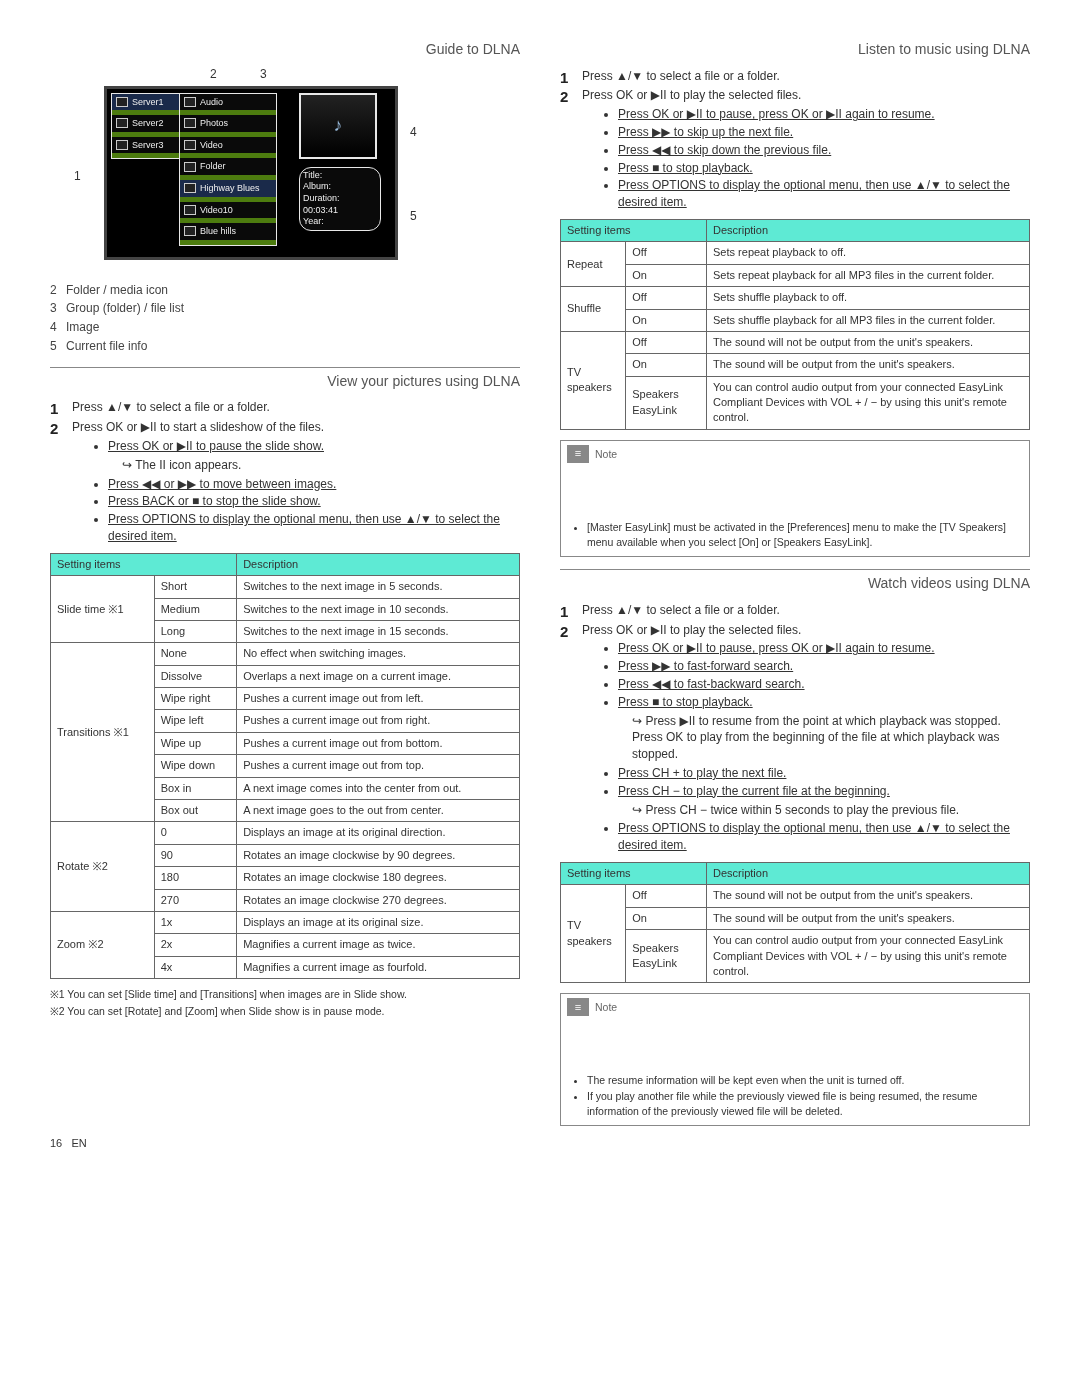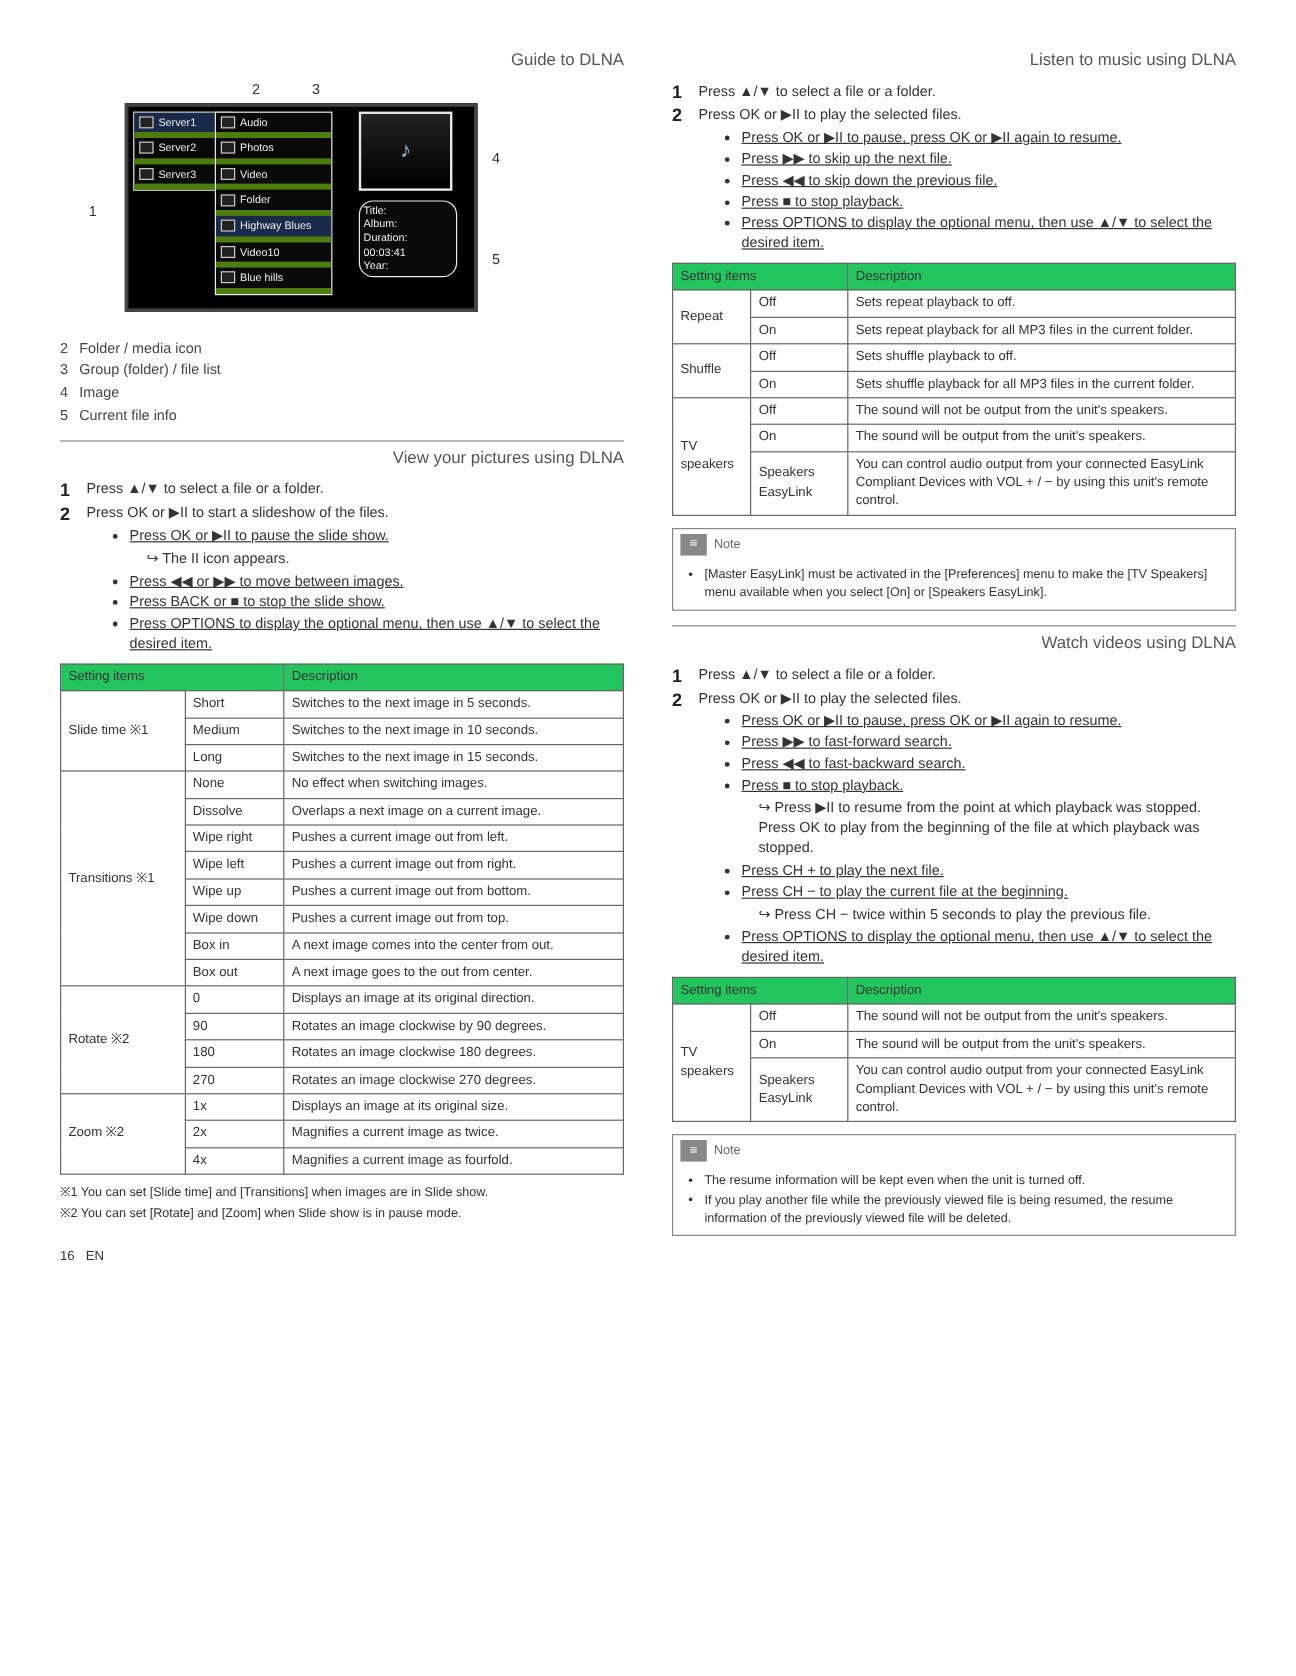--- a/index.html
+++ b/index.html
@@ -97,37 +97,37 @@
     width: 100%;
     margin: 8px 0;
     font-size: 11px;
   }
   table.settings th, table.settings td {
     border: 1px solid #666;
     padding: 3px 6px;
     text-align: left;
     vertical-align: middle;
   }
-  table.settings th { background: #22c55e; font-weight: normal; }
+  table.settings th { background: #5eead4; font-weight: normal; }
   .footnote { font-size:10.5px; margin:2px 0; color:#333;}
   .note-box {
     border: 1px solid #888;
     margin: 10px 0;
     font-size: 10.5px;
   }
   .note-head {
     display:flex; align-items:center; gap:6px;
     padding: 4px 6px; color:#666;
   }
   .note-icon {
     width:22px; height:18px; background:#888;
     display:inline-flex; align-items:center; justify-content:center;
     color:#fff; font-size:11px;
   }
-  .note-body { padding: 4px 10px 6px 20px; }
+  .note-body { padding: 4px 10px 6px 20px; margin-top: 48px; }
   .note-body li { margin: 1px 0; list-style: disc; }
   .note-body ul { padding-left: 6px; margin:0;}
   .page-footer { font-size: 11px; color:#333; }
 </style>
 </head>
 <body>
 
 <div class="page-wrap">
 
   <div class="col">

